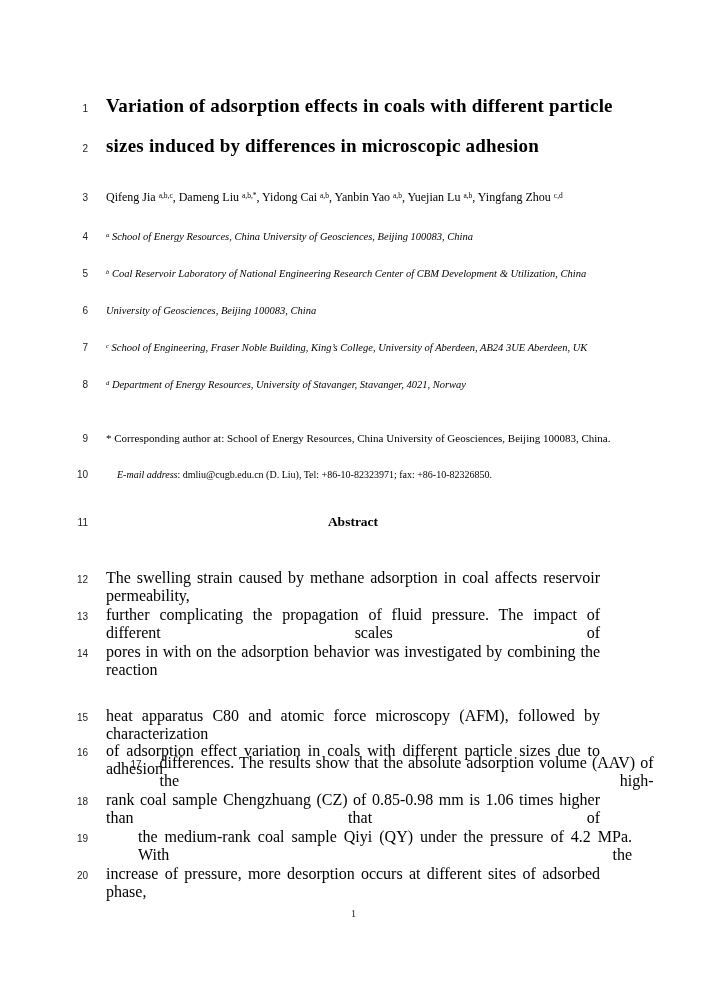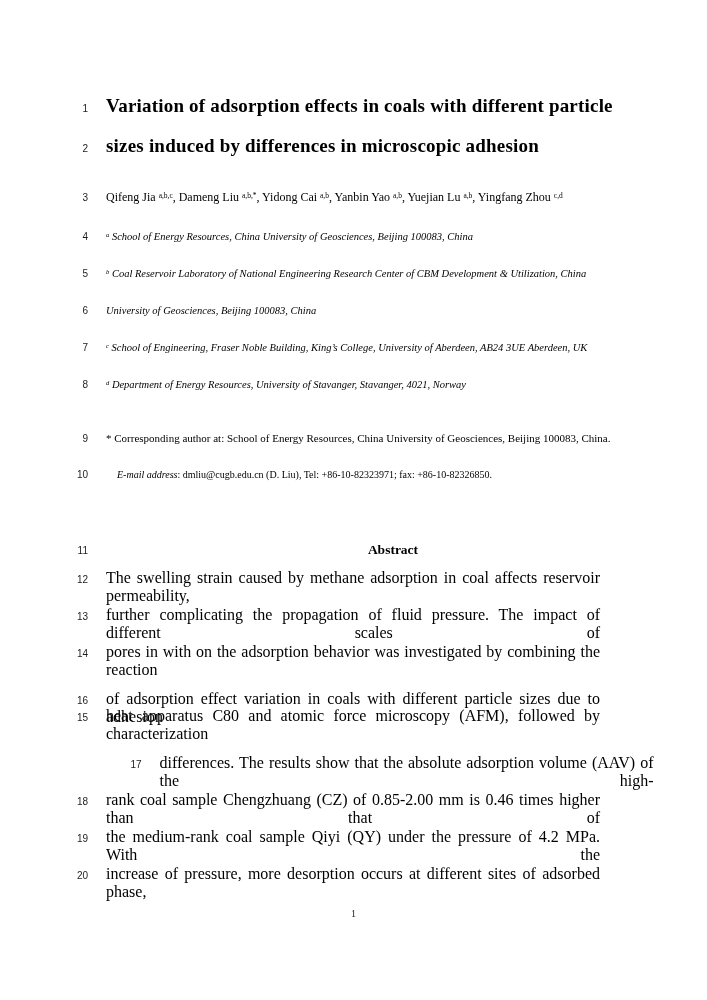--- a/index.html
+++ b/index.html
@@ -121,53 +121,53 @@
         <span class="ltext"><span class="seg-sup">d</span><span> Department of Energy Resources, University of Stavanger, Stavanger, 4021, Norway</span></span>
       </div>
       <div class="row row-note" style="top: 432px;">
         <span class="lnum">9</span>
         <span class="ltext"><span>* Corresponding author at: School of Energy Resources, China University of Geosciences, Beijing 100083, China.</span></span>
       </div>
       <div class="row row-note-indent" style="top: 469px;">
         <span class="lnum">10</span>
         <span class="ltext"><span class="seg-italic">E-mail address</span><span>: dmliu@cugb.edu.cn (D. Liu), Tel: +86-10-82323971; fax: +86-10-82326850.</span></span>
       </div>
-      <div class="row row-heading" style="top: 542px; gap: 40px;">
+      <div class="row row-heading" style="top: 514px;">
         <span class="lnum">11</span>
         <span class="ltext"><span>Abstract</span></span>
       </div>
       <div class="row row-body" style="top: 569px;">
         <span class="lnum">12</span>
         <span class="ltext"><span>The swelling strain caused by methane adsorption in coal affects reservoir permeability,</span></span>
       </div>
       <div class="row row-body" style="top: 606px;">
         <span class="lnum">13</span>
         <span class="ltext"><span>further complicating the propagation of fluid pressure. The impact of different scales of</span></span>
       </div>
       <div class="row row-body" style="top: 643px;">
         <span class="lnum">14</span>
         <span class="ltext"><span>pores in with on the adsorption behavior was investigated by combining the reaction</span></span>
       </div>
       <div class="row row-body" style="top: 707px;">
         <span class="lnum">15</span>
         <span class="ltext"><span>heat apparatus C80 and atomic force microscopy (AFM), followed by characterization</span></span>
       </div>
-      <div class="row row-body" style="top: 690px;">
+      <div class="row row-body" style="top: 742px;">
         <span class="lnum">16</span>
         <span class="ltext"><span>of adsorption effect variation in coals with different particle sizes due to adhesion</span></span>
       </div>
       <div class="row row-body" style="top: 754px; justify-content: center;">
         <span class="lnum">17</span>
         <span class="ltext"><span>differences. The results show that the absolute adsorption volume (AAV) of the high-</span></span>
       </div>
       <div class="row row-body" style="top: 791px;">
         <span class="lnum">18</span>
-        <span class="ltext"><span>rank coal sample Chengzhuang (CZ) of 0.85-2.00 mm is 0.46 times higher than that of</span></span>
+        <span class="ltext"><span>rank coal sample Chengzhuang (CZ) of 0.85-0.98 mm is 1.06 times higher than that of</span></span>
       </div>
-      <div class="row row-body" style="top: 828px;">
+      <div class="row row-body" style="top: 828px; gap: 32px;">
         <span class="lnum">19</span>
         <span class="ltext"><span>the medium-rank coal sample Qiyi (QY) under the pressure of 4.2 MPa. With the</span></span>
       </div>
       <div class="row row-body" style="top: 865px;">
         <span class="lnum">20</span>
         <span class="ltext"><span>increase of pressure, more desorption occurs at different sites of adsorbed phase,</span></span>
       </div>
     </div>
   <div class="footer">1</div>
 </div>

